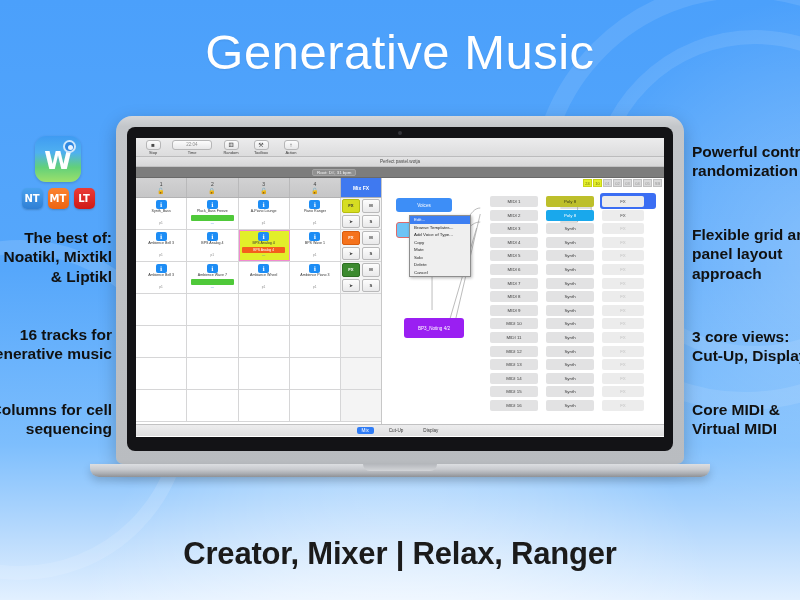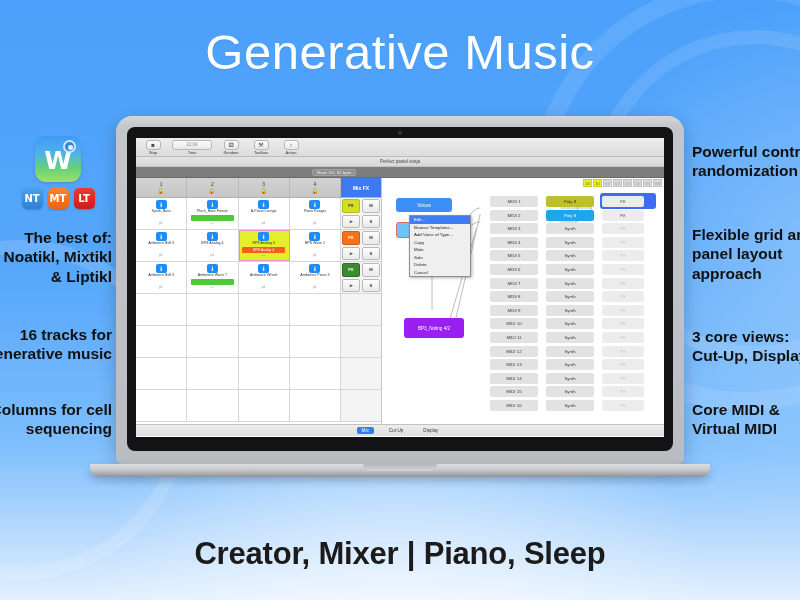--- a/index.html
+++ b/index.html
@@ -602,21 +602,21 @@
             <div class="btab">Display</div>
           </div>
       </div>
     </div>
   </div>
   <div id="base">
     <div id="notch"></div>
   </div>
 </div>
 
-<div id="caption">Creator, Mixer | Piano, Sleep</div>
+<div id="caption">Creator, Mixer | Relax, Ranger</div>
 
 <div class="side left" style="top: 228px;">
     <div>The best of:</div>
     <div>Noatikl, Mixtikl</div>
     <div>&amp; Liptikl</div>
   </div>
 <div class="side left" style="top: 325px;">
     <div>16 tracks for</div>
     <div>generative music</div>
   </div>

